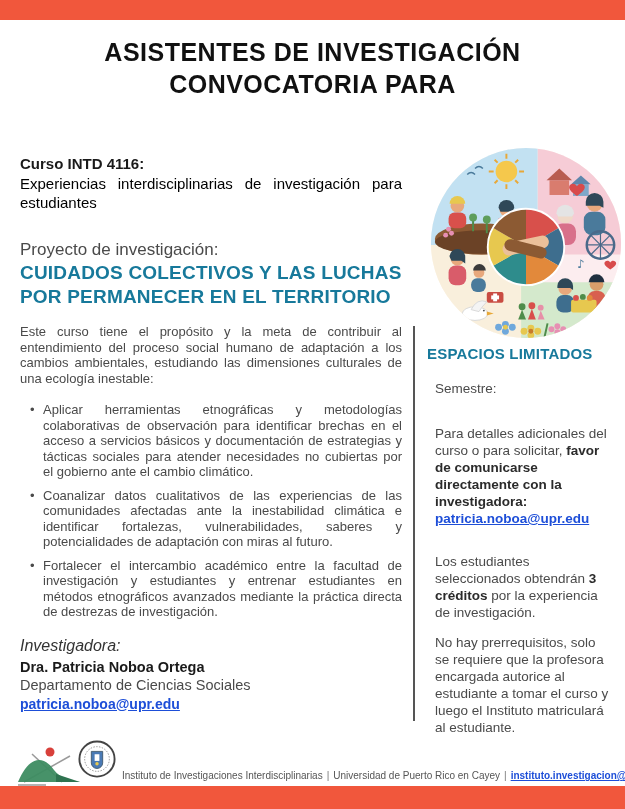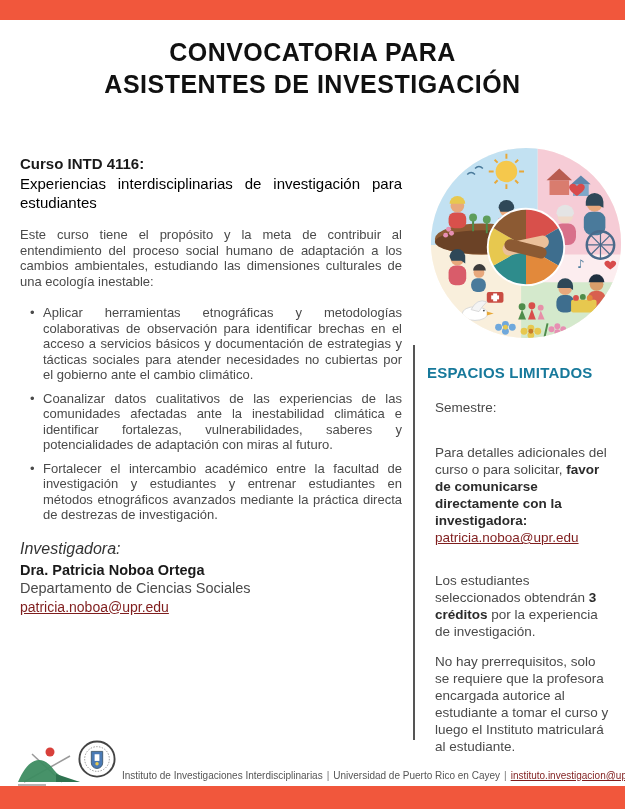--- a/index.html
+++ b/index.html
@@ -40,27 +40,27 @@
     font-size:13px;line-height:15.5px;text-align:justify;
   }
   ul.objectives li::before{
     content:"\2022";position:absolute;left:0;top:0;color:#4a4a4a;
   }
 
   .investigator{margin-top:16px;}
   .investigator-label{font-size:16px;color:#333;line-height:20px;font-style:italic;}
   .investigator-name{font-size:14.5px;font-weight:bold;color:#1a1a1a;line-height:18px;margin-top:2px;}
   .investigator-dept{font-size:14.5px;color:#4a4a4a;line-height:18px;}
-  .link{color:#7f1d1d;text-decoration:underline;cursor:pointer;}
+  .link{color:#1d4ed8;text-decoration:underline;cursor:pointer;font-weight:bold;}
   .investigator-email{font-size:14px;line-height:18px;display:inline-block;margin-top:1px;}
 
   .illustration{position:absolute;left:428px;top:145px;width:196px;height:196px;}
 
   .sidebar{
-    position:absolute;left:413px;top:345px;width:192px;
+    position:absolute;left:413px;top:326px;width:192px;
     border-left:2px solid #555;
     padding:18px 0 0 12px;height:377px;
   }
   .sidebar-heading{
     font-size:15px;font-weight:bold;color:#17799B;letter-spacing:.2px;line-height:19px;
   }
   .sidebar p{margin:8px;font-size:13.5px;line-height:17px;color:#4a4a4a;}
   .sidebar .semester{margin-top:17px;}
   .sidebar .contact{margin-top:28px;}
   .sidebar .contact b, .sidebar .credits b{color:#2b2b2b;}
@@ -78,22 +78,22 @@
   .footer-text .link{font-size:10px;}
 </style>
 </head>
 <body>
 
 <div class="page">
 
   <div class="accent-bar top"></div>
 
   <div class="main-title">
+    <div>ASISTENTES DE INVESTIGACIÓN</div>
     <div>CONVOCATORIA PARA</div>
-    <div>ASISTENTES DE INVESTIGACIÓN</div>
   </div>
 
   <svg class="illustration" viewBox="0 0 200 200" aria-hidden="true">
     <defs>
         <clipPath id="circ">
           <circle cx="100" cy="100" r="97"></circle>
         </clipPath>
       </defs>
     <g clip-path="url(#circ)">
       <rect width="200" height="200" fill="#FDF8F0"></rect>
@@ -234,20 +234,27 @@
       <ellipse cx="148" cy="196" rx="9" ry="3.5" fill="#7FB069" transform="rotate(15 148 196)"></ellipse>
       <ellipse cx="170" cy="188" rx="8" ry="3.5" fill="#5E9E5B" transform="rotate(-25 170 188)"></ellipse>
       <line x1="118" y1="200" x2="122" y2="182" stroke="#4E8C4A" stroke-width="2"></line>
     </g>
   </svg>
 
   <div class="left-col">
     <div class="course-label">Curso INTD 4116:</div>
     <div class="course-desc">Experiencias interdisciplinarias de investigación para estudiantes</div>
 
+    <div class="project-block">
+      <div class="project-label">Proyecto de investigación:</div>
+      <div class="project-title">
+        <div>CUIDADOS COLECTIVOS Y LAS LUCHAS</div>
+        <div>POR PERMANECER EN EL TERRITORIO</div>
+      </div>
+    </div>
 
     <div class="intro">Este curso tiene el propósito y la meta de contribuir al entendimiento del proceso social humano de adaptación a los cambios ambientales, estudiando las dimensiones culturales de una ecología inestable:</div>
 
     <ul class="objectives">
       <li>Aplicar herramientas etnográficas y metodologías colaborativas de observación para identificar brechas en el acceso a servicios básicos y documentación de estrategias y tácticas sociales para atender necesidades no cubiertas por el gobierno ante el cambio climático.</li>
       <li>Coanalizar datos cualitativos de las experiencias de las comunidades afectadas ante la inestabilidad climática e identificar fortalezas, vulnerabilidades, saberes y potencialidades de adaptación con miras al futuro.</li>
       <li>Fortalecer el intercambio académico entre la facultad de investigación y estudiantes y entrenar estudiantes en métodos etnográficos avanzados mediante la práctica directa de destrezas de investigación.</li>
     </ul>
 
     <div class="investigator">

